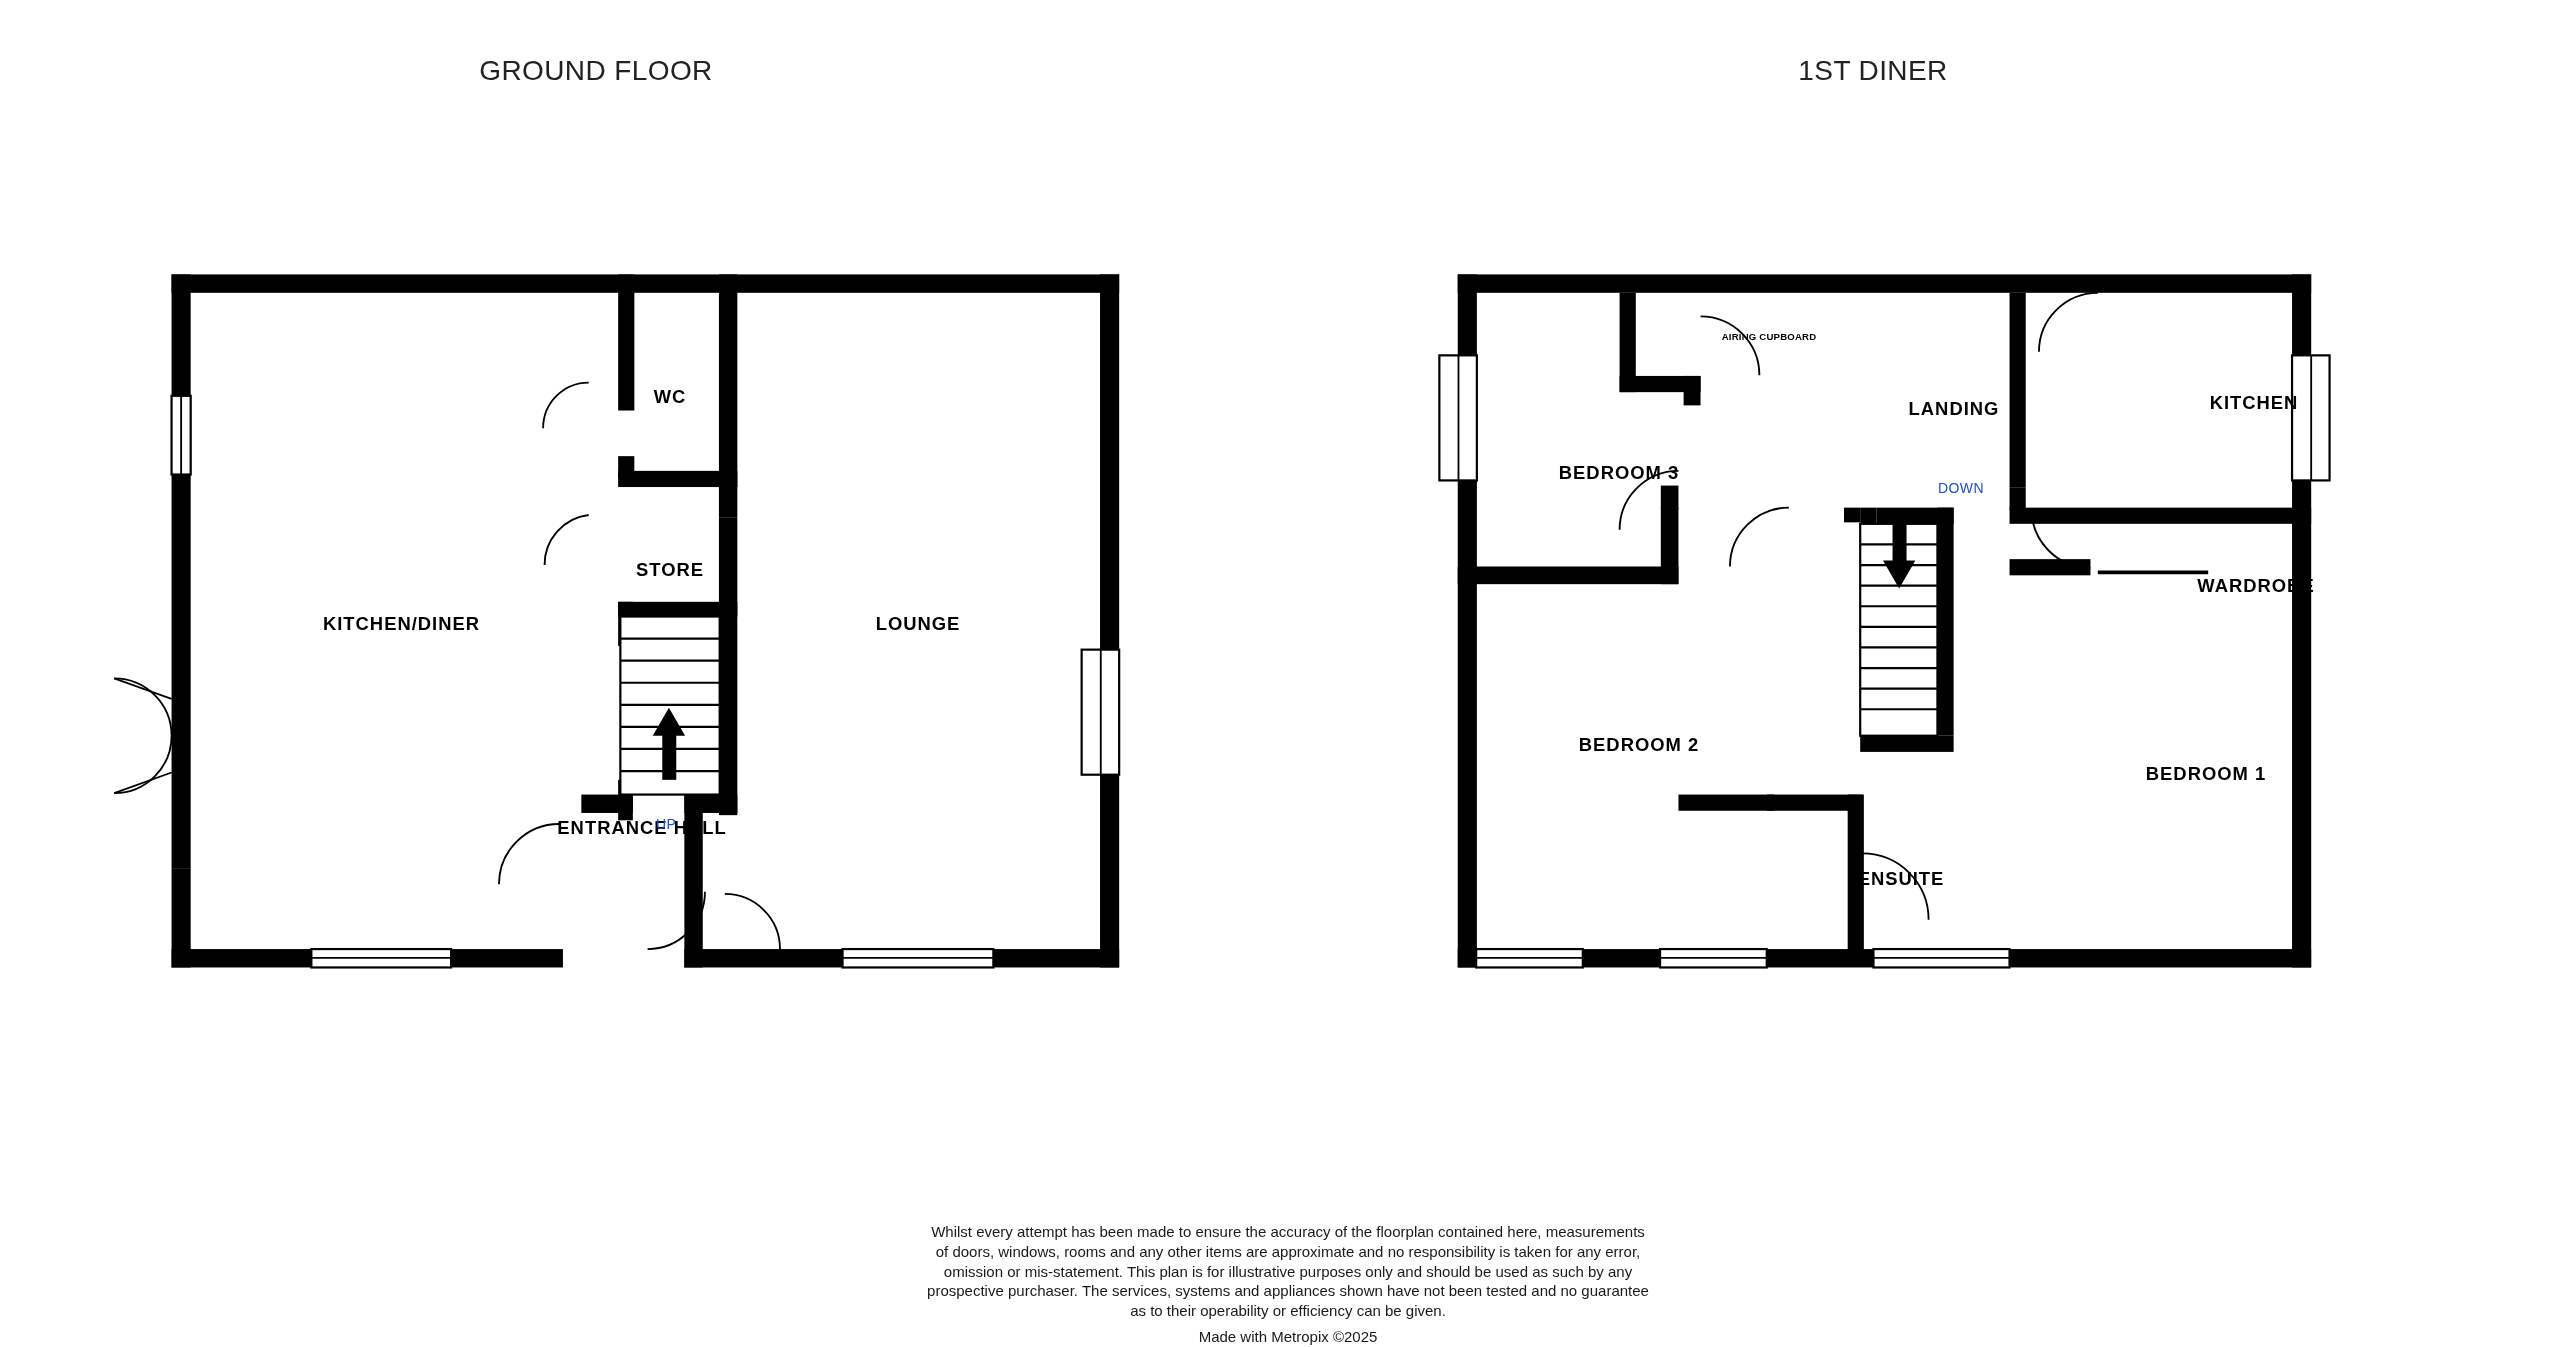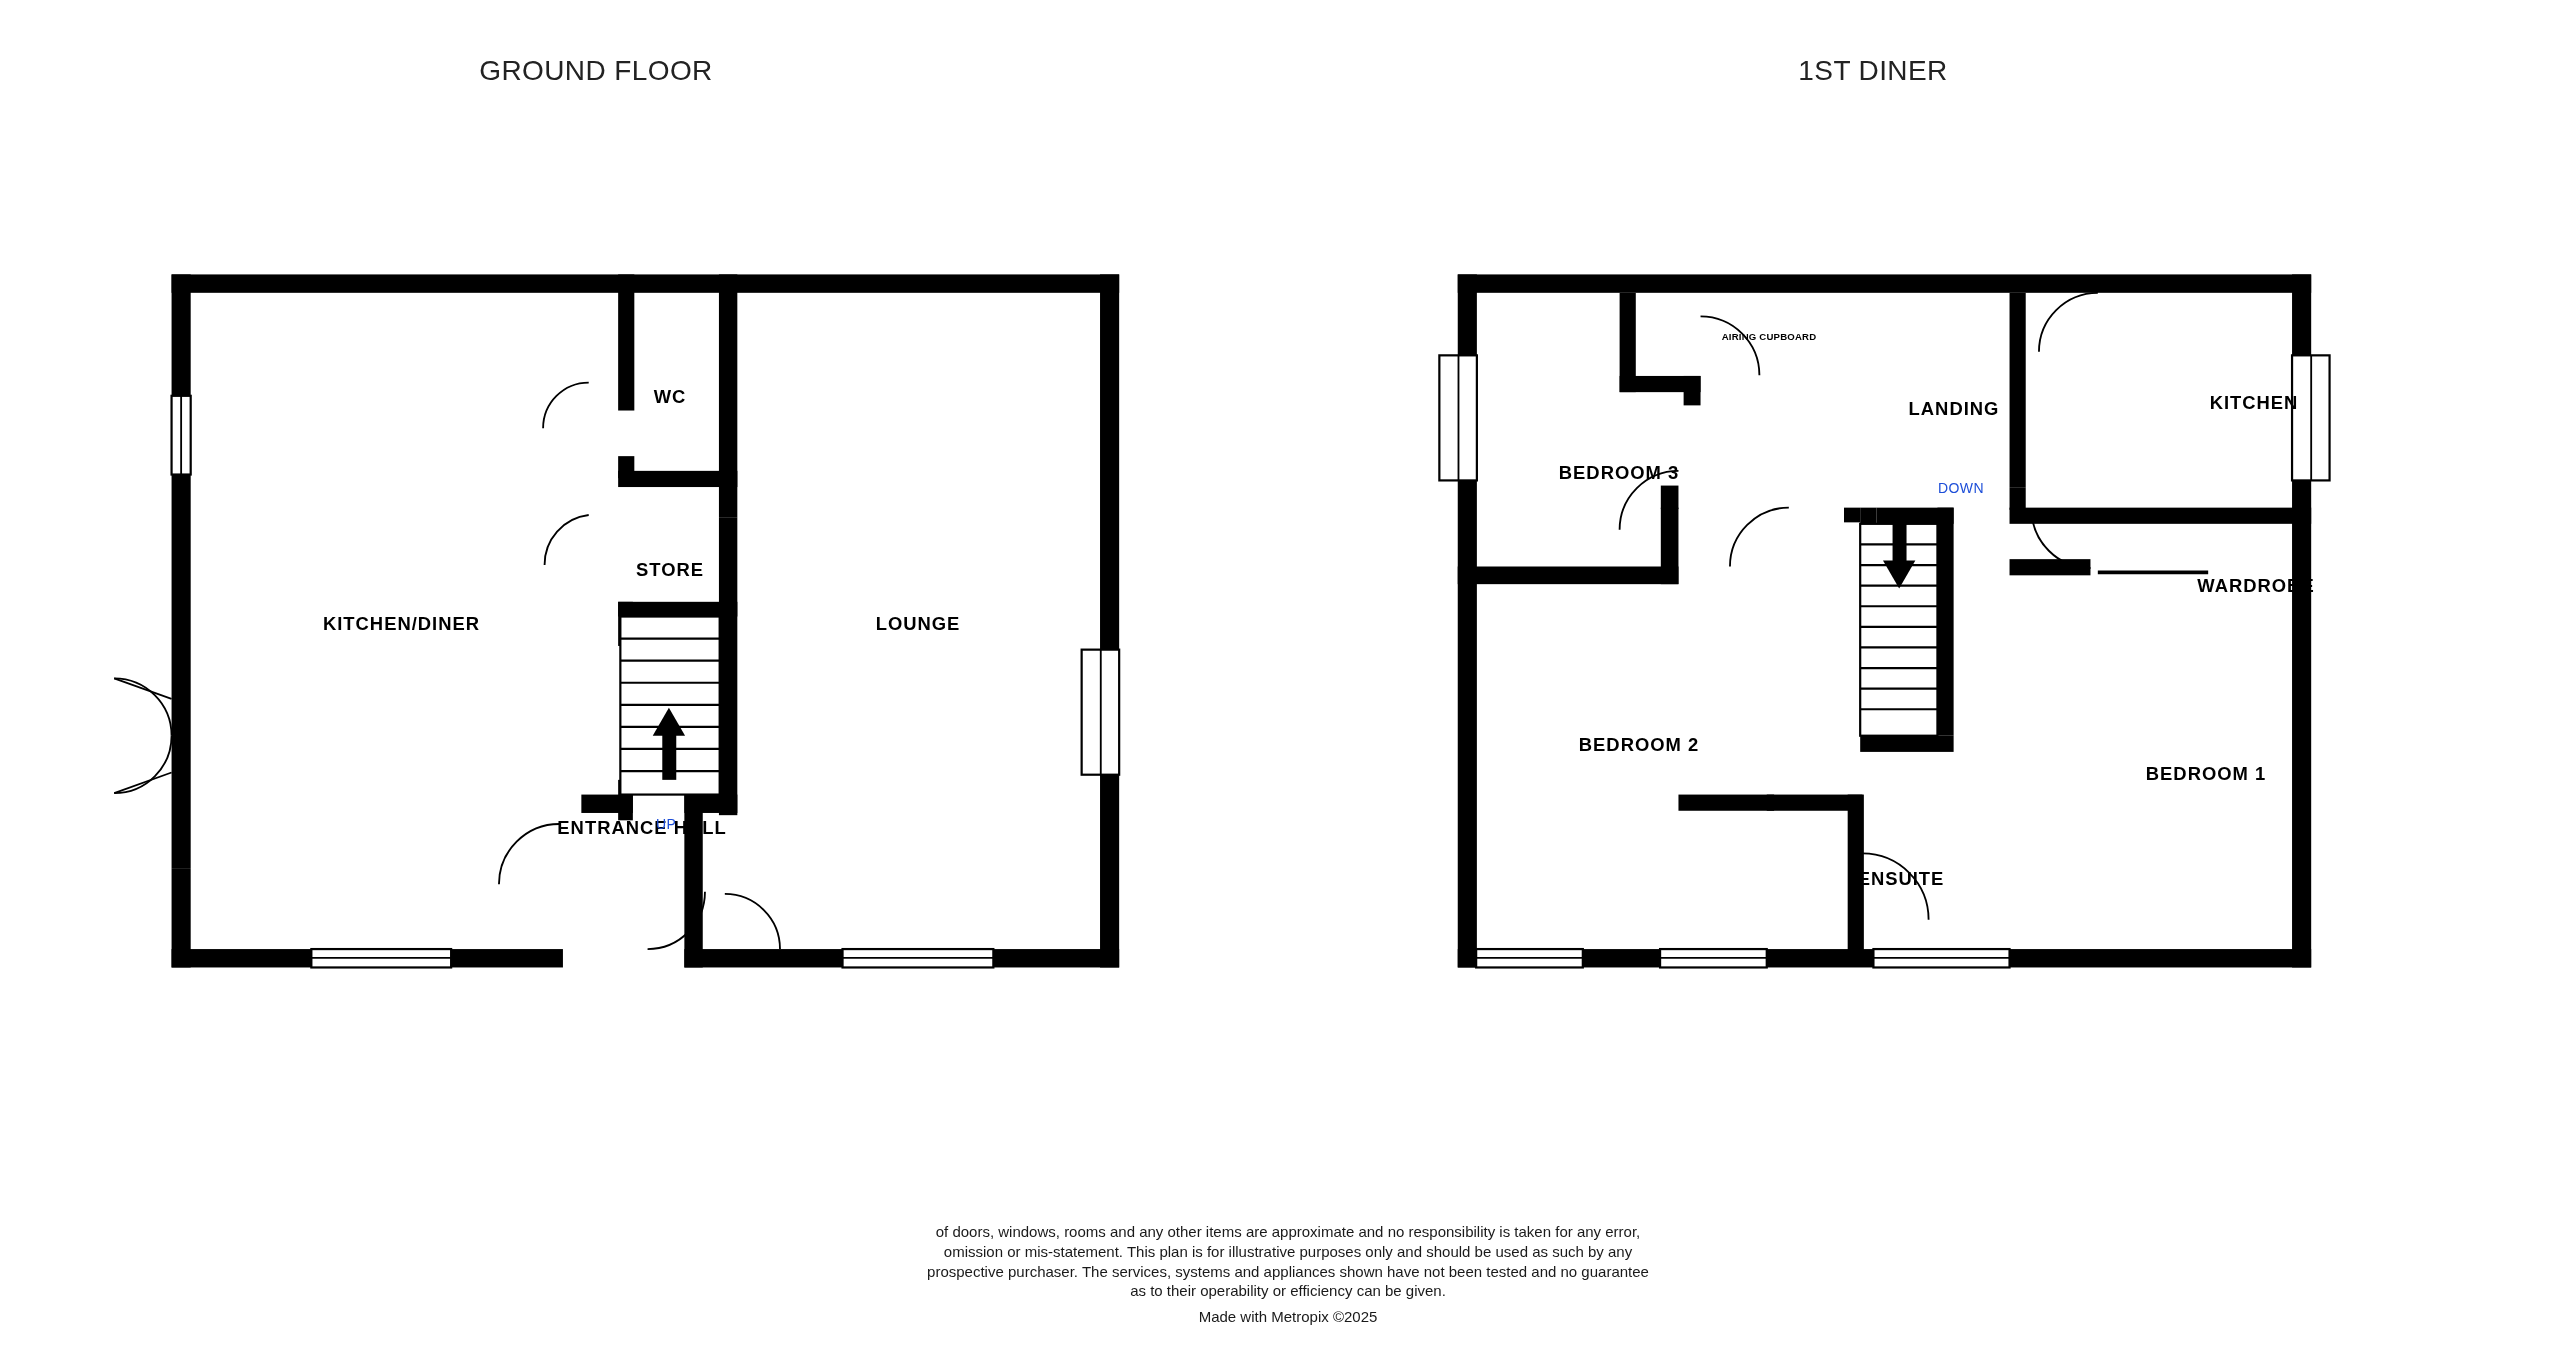--- a/index.html
+++ b/index.html
@@ -259,20 +259,21 @@
   <div class="room-label small" style="left:1769px; top:336px;">AIRING CUPBOARD</div>
   <div class="room-label" style="left:1954px; top:409px;">LANDING</div>
   <div class="room-label" style="left:2254px; top:403px;">KITCHEN</div>
   <div class="room-label" style="left:2256px; top:586px;">WARDROBE</div>
   <div class="room-label" style="left:1639px; top:745px;">BEDROOM 2</div>
   <div class="room-label" style="left:2206px; top:774px;">BEDROOM 1</div>
   <div class="room-label" style="left:1901px; top:879px;">ENSUITE</div>
   <div class="dir-label" style="left:1961px; top:488px;">DOWN</div>
 
   <div class="disclaimer">
+    <div>Whilst every attempt has been made to ensure the accuracy of the floorplan contained here, measurements</div>
     <div>of doors, windows, rooms and any other items are approximate and no responsibility is taken for any error,</div>
     <div>omission or mis-statement. This plan is for illustrative purposes only and should be used as such by any</div>
     <div>prospective purchaser. The services, systems and appliances shown have not been tested and no guarantee</div>
     <div>as to their operability or efficiency can be given.</div>
     <div class="made">Made with Metropix ©2025</div>
   </div>
 
 </div>
 
 

